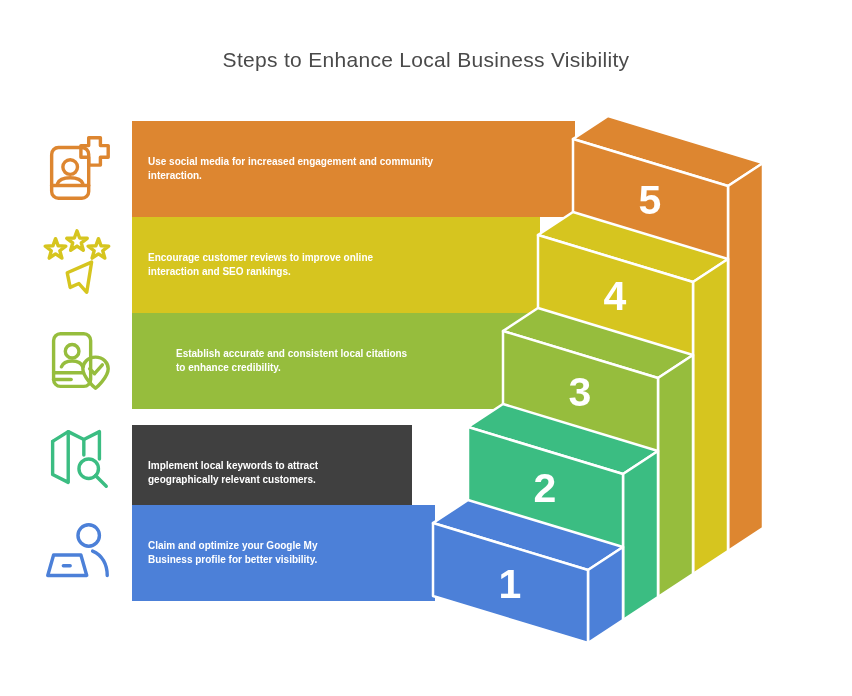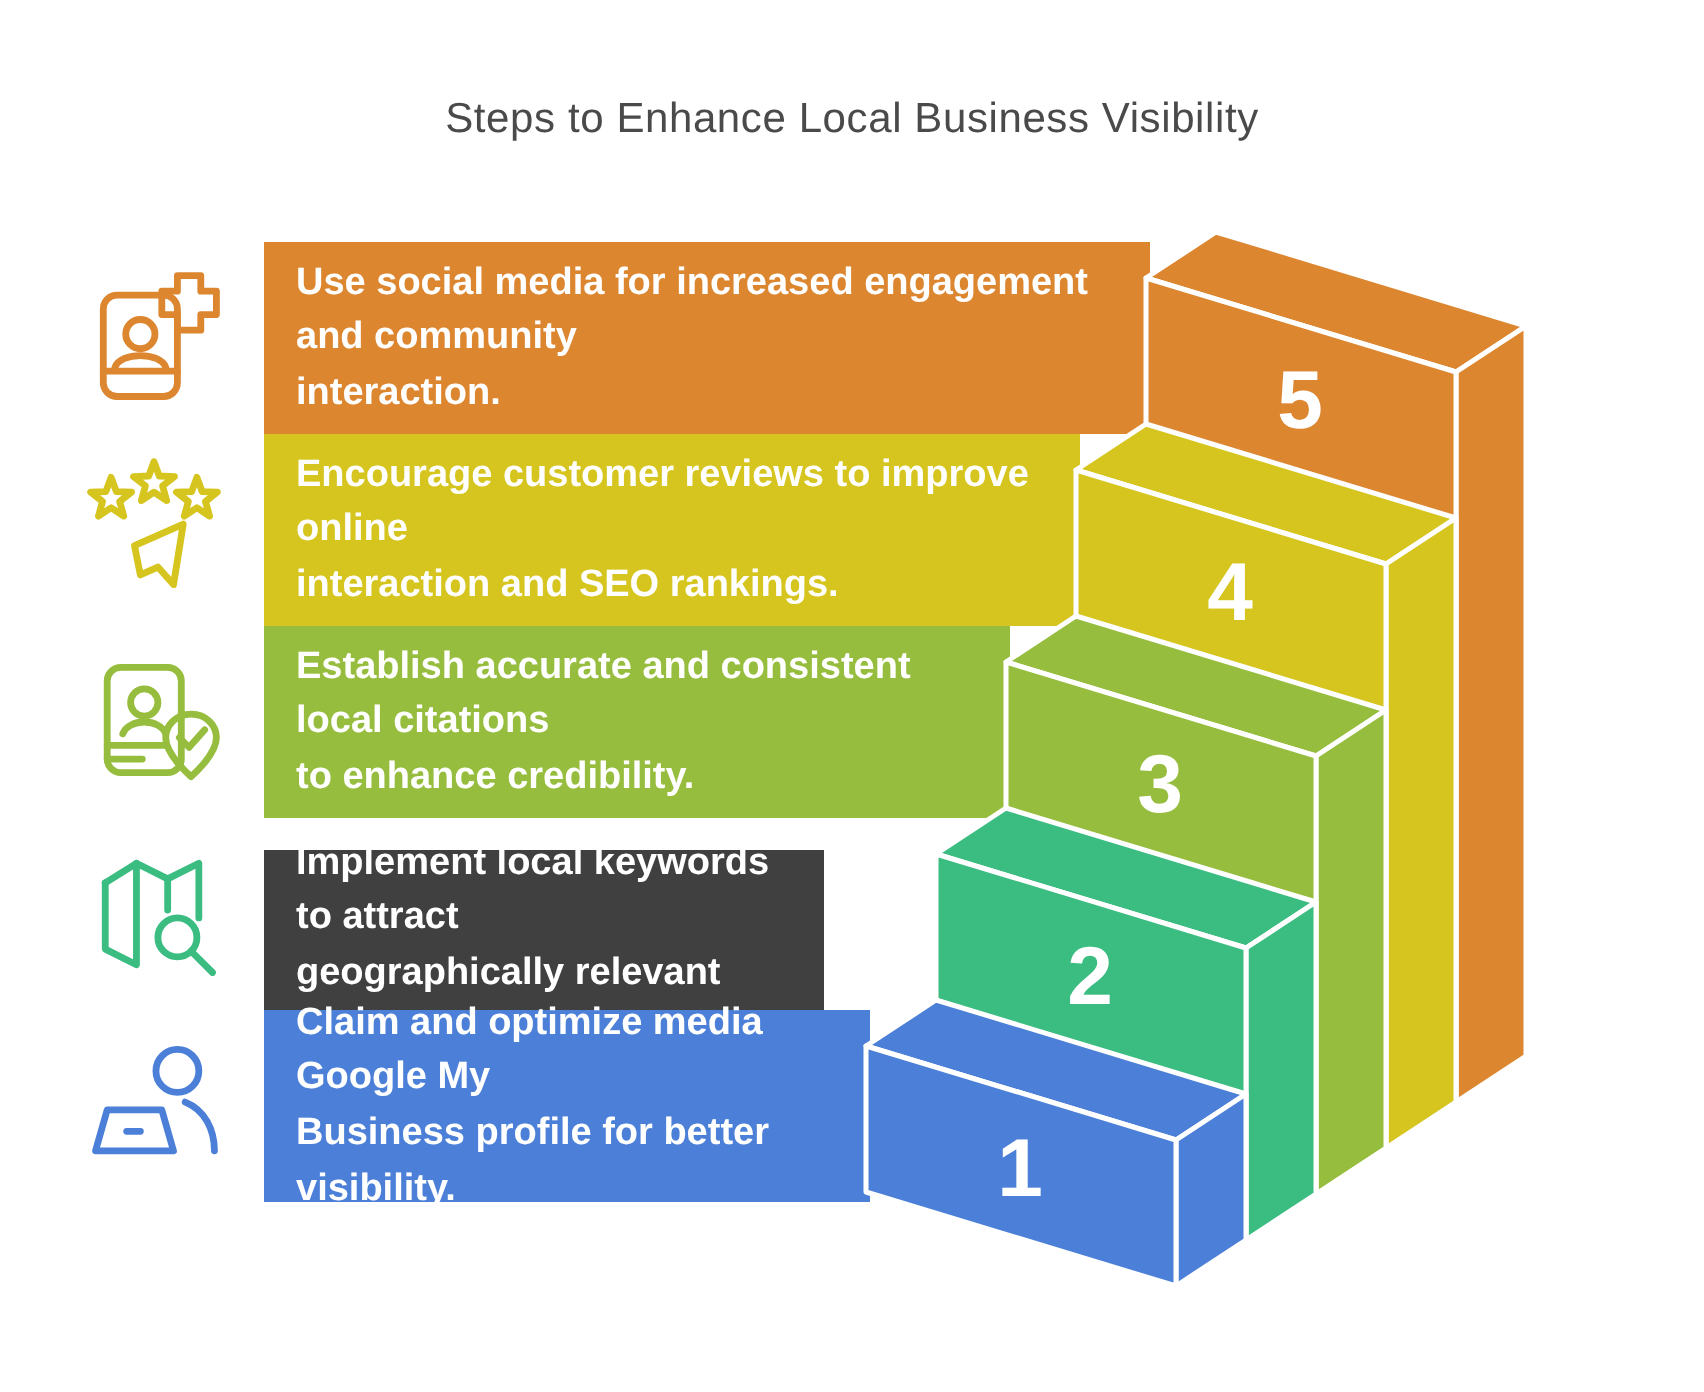--- a/index.html
+++ b/index.html
@@ -23,21 +23,21 @@
   .icon-box svg *{
     fill:none;stroke:currentColor;stroke-width:3.5;
     stroke-linecap:round;stroke-linejoin:round;
   }
   .bar{
     position:absolute;left:132px;height:96px;
     display:flex;align-items:center;
   }
   .bar p{
     margin:0;padding:0 6px 0 16px;
-    font-size:19px;font-weight:700;line-height:1.45;
+    font-size:10px;font-weight:700;line-height:1.45;
     white-space:pre-line;
   }
   .stairs{position:absolute;left:0;top:0;pointer-events:none;}
   .face{stroke-width:2.5;stroke-linejoin:round;}
   .step-num{
     font-family:"Liberation Sans", sans-serif;
     font-size:41px;font-weight:700;
     text-anchor:middle;dominant-baseline:central;
   }
 </style>
@@ -95,30 +95,30 @@
   </div>
 
   <div class="bar" style="top: 121px; width: 443px; background-color: rgb(221, 134, 48);">
     <p style="color: rgb(255, 255, 255);">Use social media for increased engagement and community
 interaction.</p>
   </div>
   <div class="bar" style="top: 217px; width: 408px; background-color: rgb(214, 197, 31);">
     <p style="color: rgb(255, 255, 255);">Encourage customer reviews to improve online
 interaction and SEO rankings.</p>
   </div>
-  <div class="bar" style="top: 313px; width: 373px; background-color: rgb(150, 189, 61);">
+  <div class="bar" style="top: 313px; width: 373px; background-color: rgb(150, 189, 61); padding-left: 28px;">
     <p style="color: rgb(255, 255, 255);">Establish accurate and consistent local citations
 to enhance credibility.</p>
   </div>
   <div class="bar" style="top: 409px; width: 280px; background-color: #404040; margin-top: 16px;">
     <p style="color: rgb(255, 255, 255);">Implement local keywords to attract
 geographically relevant customers.</p>
   </div>
   <div class="bar" style="top: 505px; width: 303px; background-color: rgb(76, 128, 216);">
-    <p style="color: rgb(255, 255, 255);">Claim and optimize media Google My
+    <p style="color: rgb(255, 255, 255);">Claim and optimize your Google My
 Business profile for better visibility.</p>
   </div>
 
   <svg class="stairs" width="852" height="696" viewBox="0 0 852 696">
 
     <polygon class="face" points="573,139 728,186 763,163 608,116" fill="#DD8630" stroke="#FFFFFF"></polygon>
     <polygon class="face" points="728,186 763,163 763,528 728,551" fill="#DD8630" stroke="#FFFFFF"></polygon>
     <polygon class="face" points="573,139 728,186 728,551 573,504" fill="#DD8630" stroke="#FFFFFF"></polygon>
     <text class="step-num" x="650" y="200" fill="#FFFFFF">5</text>
 

